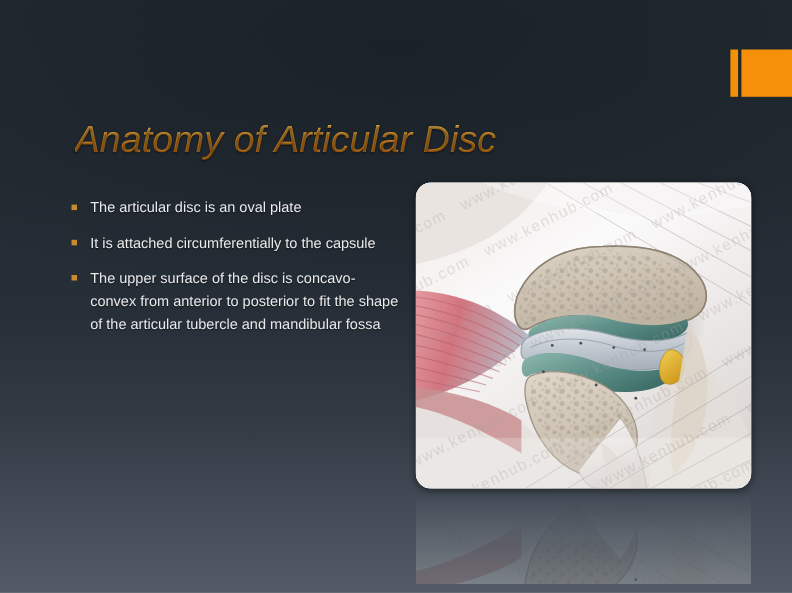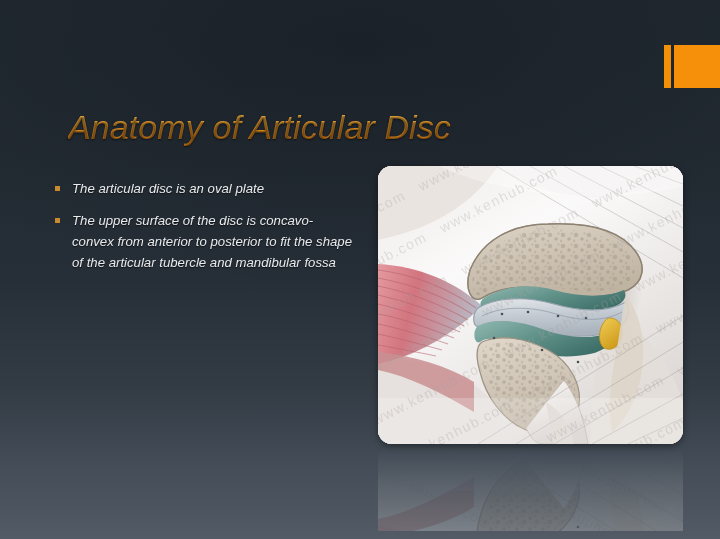--- a/index.html
+++ b/index.html
@@ -60,24 +60,23 @@
     background-clip: text;
     -webkit-text-fill-color: transparent;
     text-shadow: 0 1px 2px rgba(0,0,0,0.55);
     white-space: nowrap;
     margin-top: 38px;
   }
 
   
   .bullets {
     position: absolute;
-    left: 52px; top: 178px;
+    left: 62px; top: 178px;
     width: 300px;
     list-style: none;
-    font-style: italic;
   }
   .bullets li {
     position: relative;
     padding-left: 20px;
     margin-bottom: 11px;
     color: #E9EBED;
     font-size: 13.2px;
     line-height: 21px;
     text-shadow: 0 1px 1px rgba(0,0,0,0.6);
   }
@@ -151,20 +150,24 @@
     <div class="deco-bar-thin"></div>
     <div class="deco-bar-wide"></div>
   </div>
 
   <div class="title">Anatomy of Articular Disc</div>
 
   <ul class="bullets">
     <li>
       <span class="bullet-marker"></span>
       <span>The articular disc is an oval plate</span>
+    </li>
+    <li>
+      <span class="bullet-marker"></span>
+      <span>It is attached circumferentially to the capsule</span>
     </li>
     <li>
       <span class="bullet-marker"></span>
       <span>The upper surface of the disc is concavo-convex from anterior to posterior to fit the shape of the articular tubercle and mandibular fossa</span>
     </li>
   </ul>
 
   <div class="figure">
 
     <div class="figure-img">

